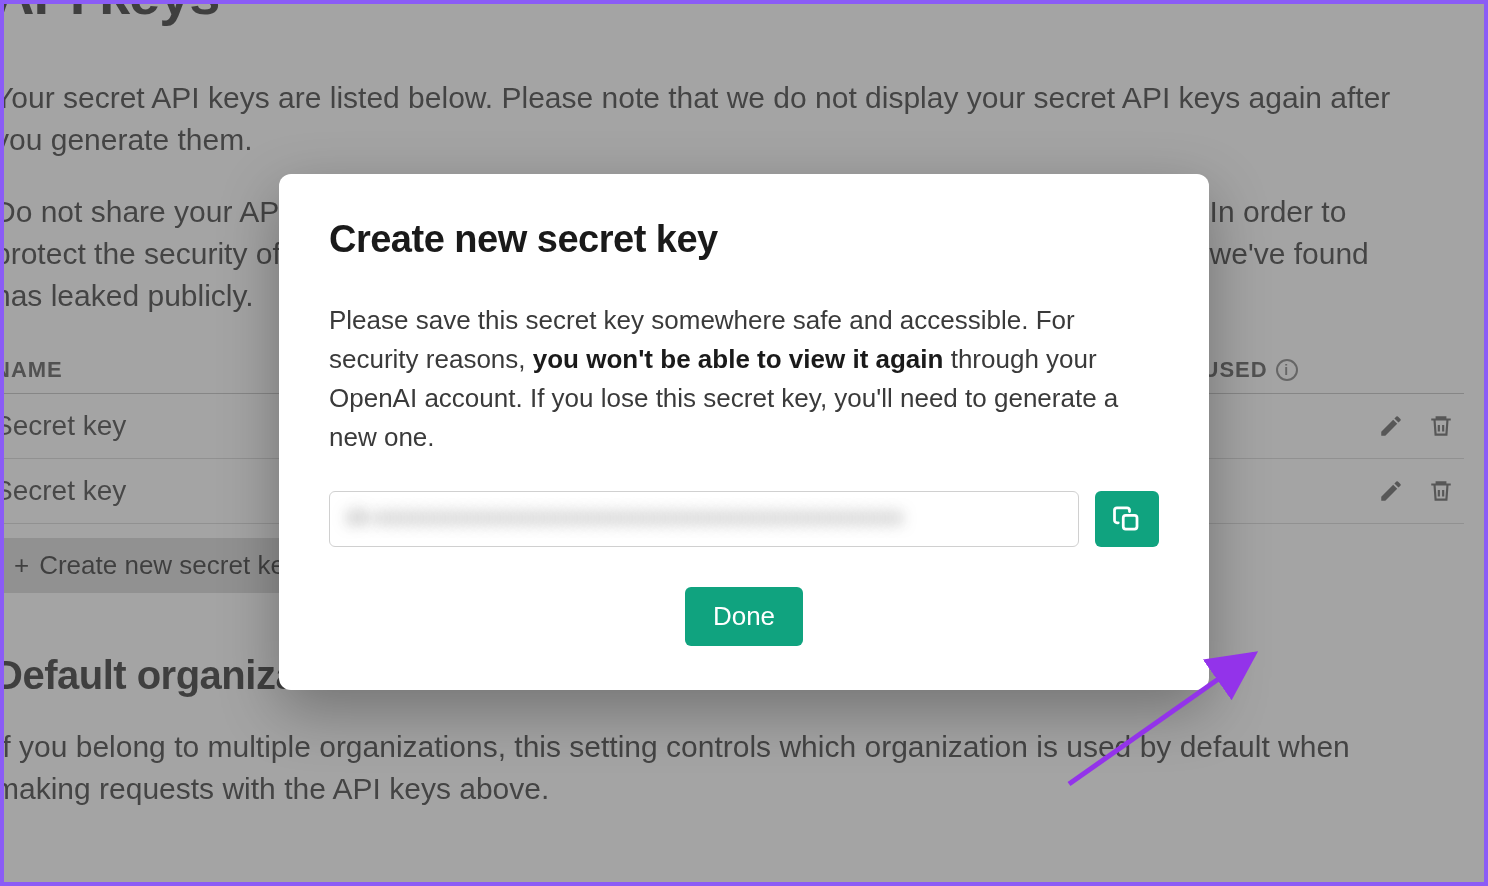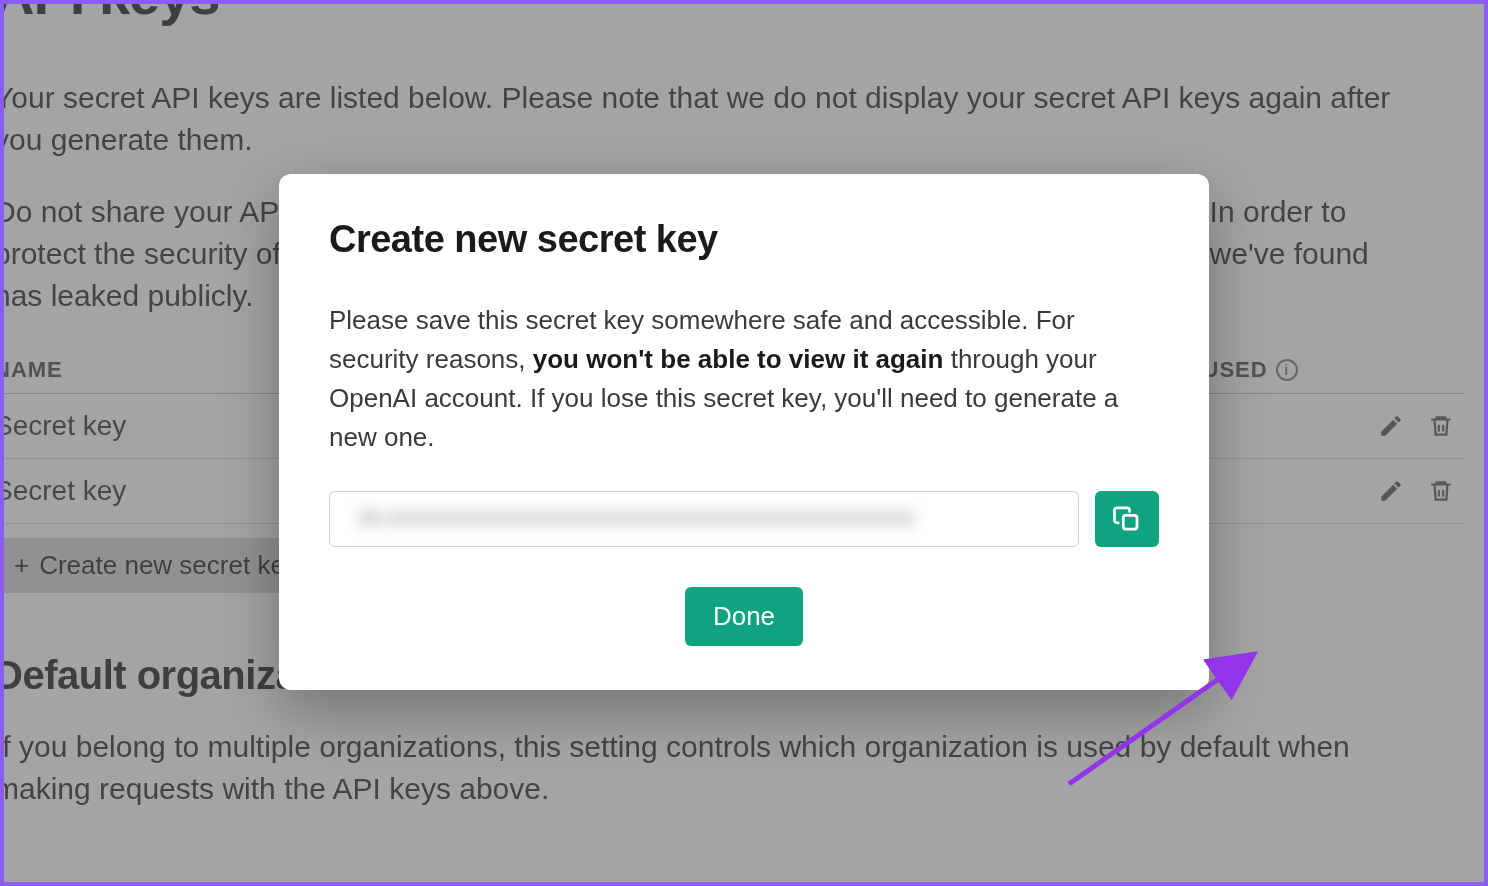--- a/index.html
+++ b/index.html
@@ -166,21 +166,21 @@
       display: flex;
       gap: 16px;
       align-items: stretch;
       margin-bottom: 40px;
     }
 
     .key-input {
       flex: 1;
       border: 1px solid #d0d0d0;
       border-radius: 6px;
-      padding: 12px 28px;
+      padding: 12px 16px;
       font-size: 22px;
       color: transparent;
       text-shadow: 0 0 14px rgba(120,120,120,0.9);
       user-select: none;
       background: #fff;
       height: 56px;
       overflow: hidden;
       white-space: nowrap;
     }
 

